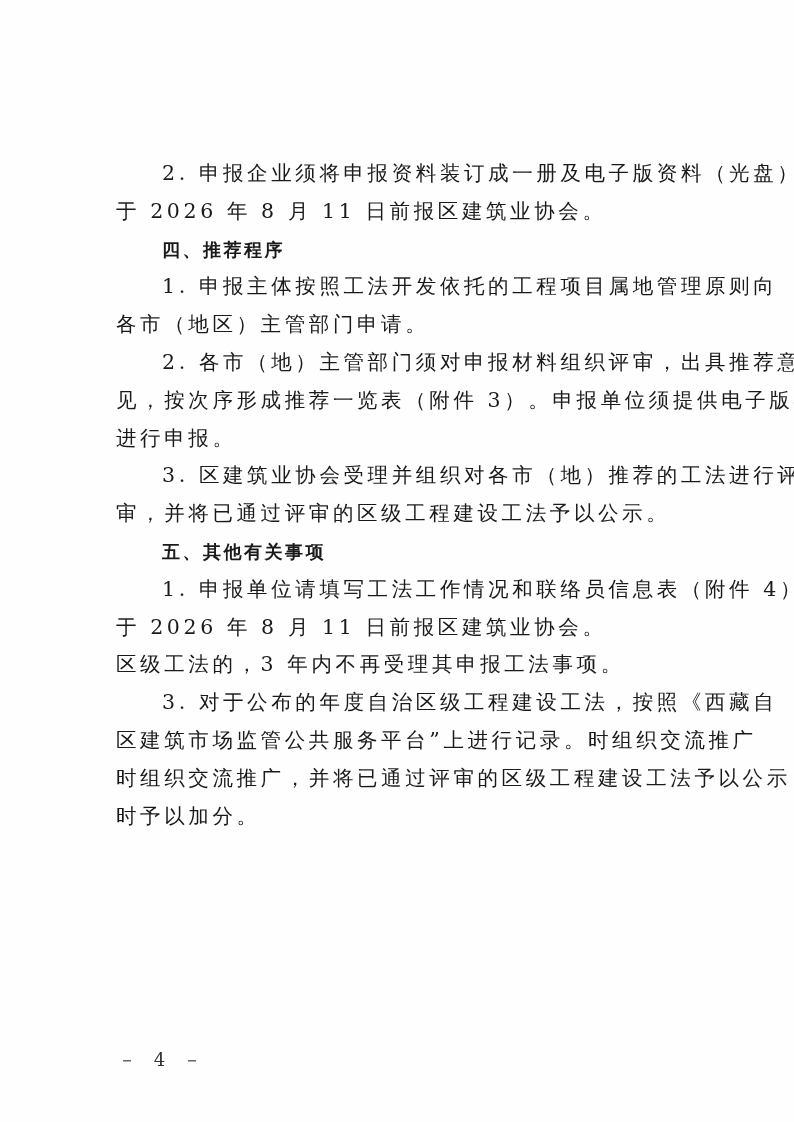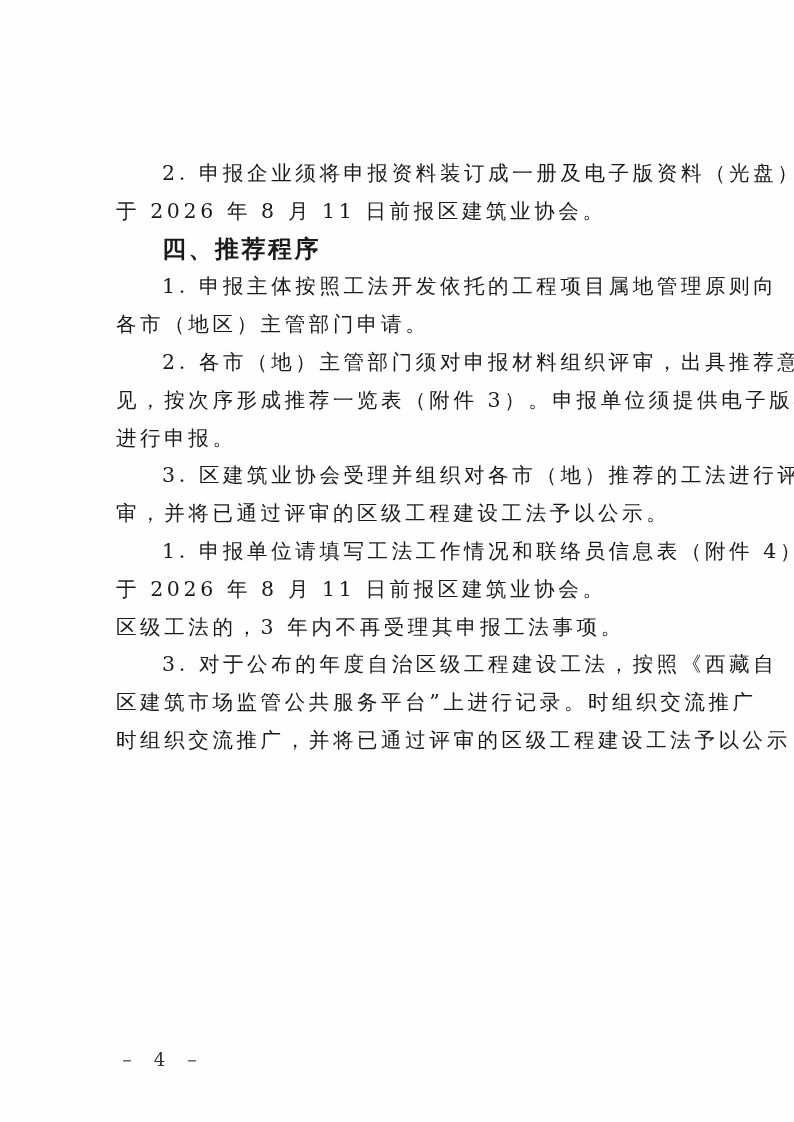--- a/index.html
+++ b/index.html
@@ -4,40 +4,42 @@
 <style>
   html, body { margin:0; padding:0; background:#ffffff; }
   body { width:794px; height:1122px; position:relative; overflow:hidden;
          font-family: "DejaVu Serif", "Liberation Serif", serif; color:#1a1a1a; }
   .page { position:absolute; left:0; top:0; width:794px; height:1122px; background:#fefefe; }
   .body-text { position:absolute; left:116px; top:155px; width:596px; }
   .line { height:37.8px; line-height:37.8px; font-size:20.5px; letter-spacing:3.6px;
           white-space:nowrap; overflow:visible; }
   .indent { padding-left:46px; }
   .heading { font-family: "DejaVu Sans", "Liberation Sans", sans-serif; font-weight:bold;
-             letter-spacing:2.5px; font-size:24px; }
+             letter-spacing:2.5px; font-size:18px; }
   .page-number { position:absolute; left:118px; top:1048px; font-size:18px;
                  letter-spacing:6px; color:#333; }
 </style>
 </head>
 <body>
 
 <div class="page">
   <div class="body-text">
     <div class="line indent">2. 申报企业须将申报资料装订成一册及电子版资料（光盘），</div>
     <div class="line">于 2026 年 8 月 11 日前报区建筑业协会。</div>
     <div class="line indent heading">四、推荐程序</div>
     <div class="line indent">1. 申报主体按照工法开发依托的工程项目属地管理原则向</div>
     <div class="line">各市（地区）主管部门申请。</div>
     <div class="line indent">2.  各市（地）主管部门须对申报材料组织评审，出具推荐意</div>
     <div class="line">见，按次序形成推荐一览表（附件 3）。申报单位须提供电子版与</div>
     <div class="line">进行申报。</div>
     <div class="line indent">3. 区建筑业协会受理并组织对各市（地）推荐的工法进行评</div>
     <div class="line">审，并将已通过评审的区级工程建设工法予以公示。</div>
+    <div class="line indent heading">五、其他有关事项</div>
     <div class="line indent">1. 申报单位请填写工法工作情况和联络员信息表（附件 4），</div>
     <div class="line">于 2026 年 8 月 11 日前报区建筑业协会。</div>
     <div class="line">区级工法的，3 年内不再受理其申报工法事项。</div>
     <div class="line indent">3. 对于公布的年度自治区级工程建设工法，按照《西藏自</div>
     <div class="line">区建筑市场监管公共服务平台”上进行记录。时组织交流推广</div>
     <div class="line">时组织交流推广，并将已通过评审的区级工程建设工法予以公示</div>
+    <div class="line">时予以加分。</div>
   </div>
   <div class="page-number">－ 4 －</div>
 </div>
 
 </body></html>

